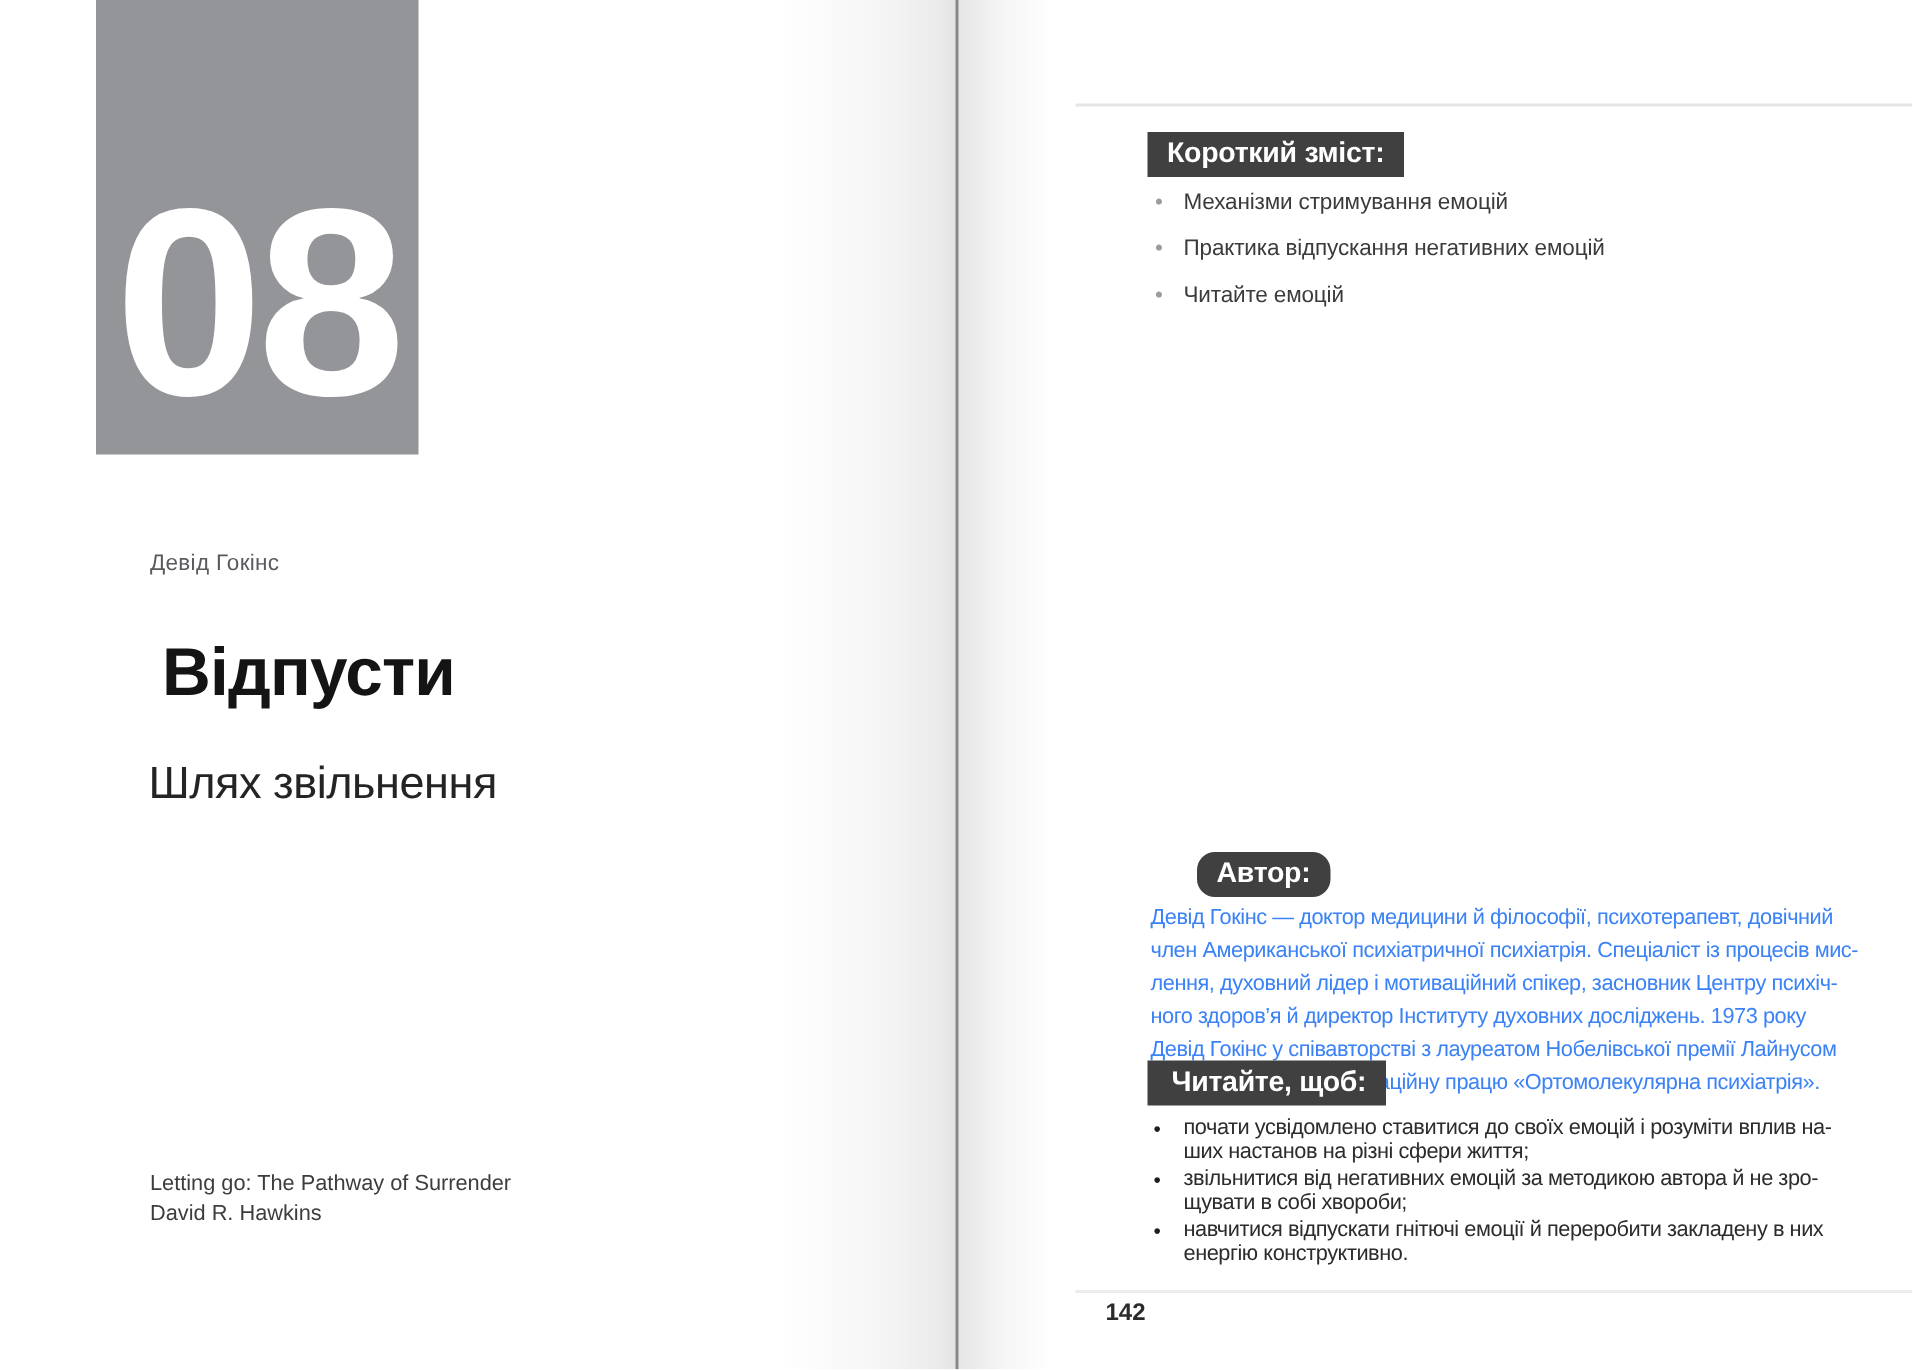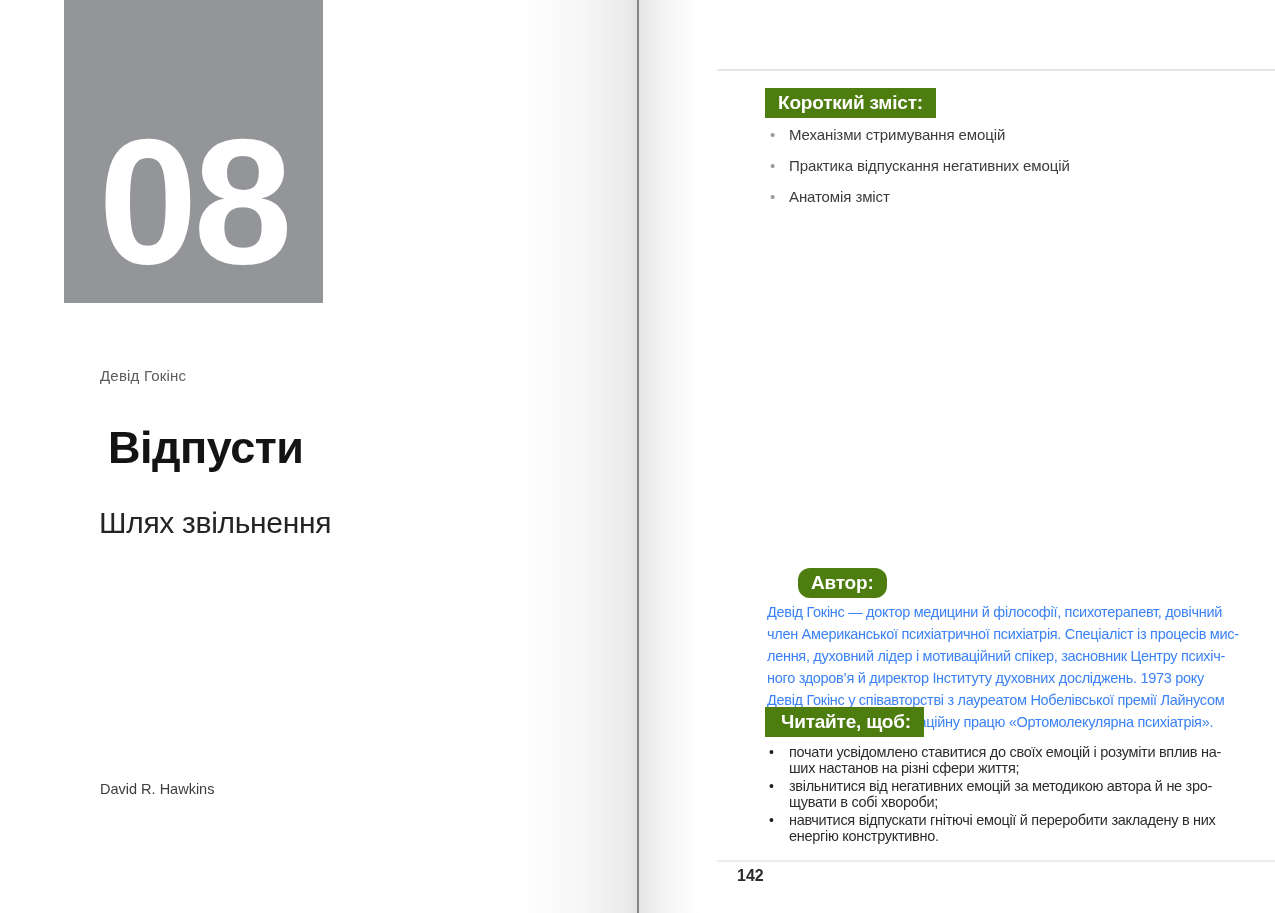--- a/index.html
+++ b/index.html
@@ -12,21 +12,21 @@
     position: relative;
     width: 1275px;
     height: 913px;
     background: #ffffff;
     overflow: hidden;
   }
   
   .chapter-box {
     position: absolute;
     left: 64px; top: 0;
-    width: 259px; height: 303px;
+    width: 215px; height: 303px;
     background: #939599;
     display: flex;
     align-items: flex-end;
     justify-content: center;
     padding-bottom: 12px;
     box-sizing: border-box;
   }
   .chapter-number {
     color: #ffffff;
     font-size: 178px;
@@ -98,21 +98,21 @@
   
   .top-rule {
     position: absolute;
     left: 717px; top: 69px;
     width: 558px; height: 2px;
     background: #e6e6e6;
   }
   .badge {
     position: absolute;
     display: inline-block;
-    background: #4d7c0f;
+    background: #404040;
     color: #ffffff;
     font-weight: bold;
     font-size: 19px;
     line-height: 1;
     padding: 5px 13px 6px 13px;
     letter-spacing: -0.2px;
     white-space: nowrap;
   }
   .badge-summary { left: 765px; top: 88px; }
   .badge-author  { left: 798px; top: 568px; border-radius: 12px; }
@@ -193,20 +193,21 @@
 <div class="spread">
 
   <section>
     <div class="chapter-box">
       <div class="chapter-number">08</div>
     </div>
     <div class="author-name">Девід Гокінс</div>
     <h1 class="book-title">Відпусти</h1>
     <h2 class="book-subtitle">Шлях звільнення</h2>
     <div class="original-ref">
+      <div>Letting go: The Pathway of Surrender</div>
       <div>David R. Hawkins</div>
     </div>
   </section>
 
   <div class="spine-shadow-left"></div>
   <div class="spine-line"></div>
   <div class="spine-shadow-right"></div>
 
   <section>
     <div class="top-rule"></div>
@@ -216,21 +217,21 @@
       <li class="summary-item">
         <span class="dot">•</span>
         <span>Механізми стримування емоцій</span>
       </li>
       <li class="summary-item">
         <span class="dot">•</span>
         <span>Практика відпускання негативних емоцій</span>
       </li>
       <li class="summary-item">
         <span class="dot">•</span>
-        <span>Анатомія зміст</span>
+        <span>Читайте емоцій</span>
       </li>
     </ul>
 
     <div class="badge badge-author">Автор:</div>
     <div class="author-bio">
       <div>Девід Гокінс — доктор медицини й філософії, психотерапевт, довічний</div>
       <div>член Американської психіатричної психіатрія. Спеціаліст із процесів мис-</div>
       <div>лення, духовний лідер і мотиваційний спікер, засновник Центру психіч-</div>
       <div>ного здоров’я й директор Інституту духовних досліджень. 1973 року</div>
       <div>Девід Гокінс у співавторстві з лауреатом Нобелівської премії Лайнусом</div>

